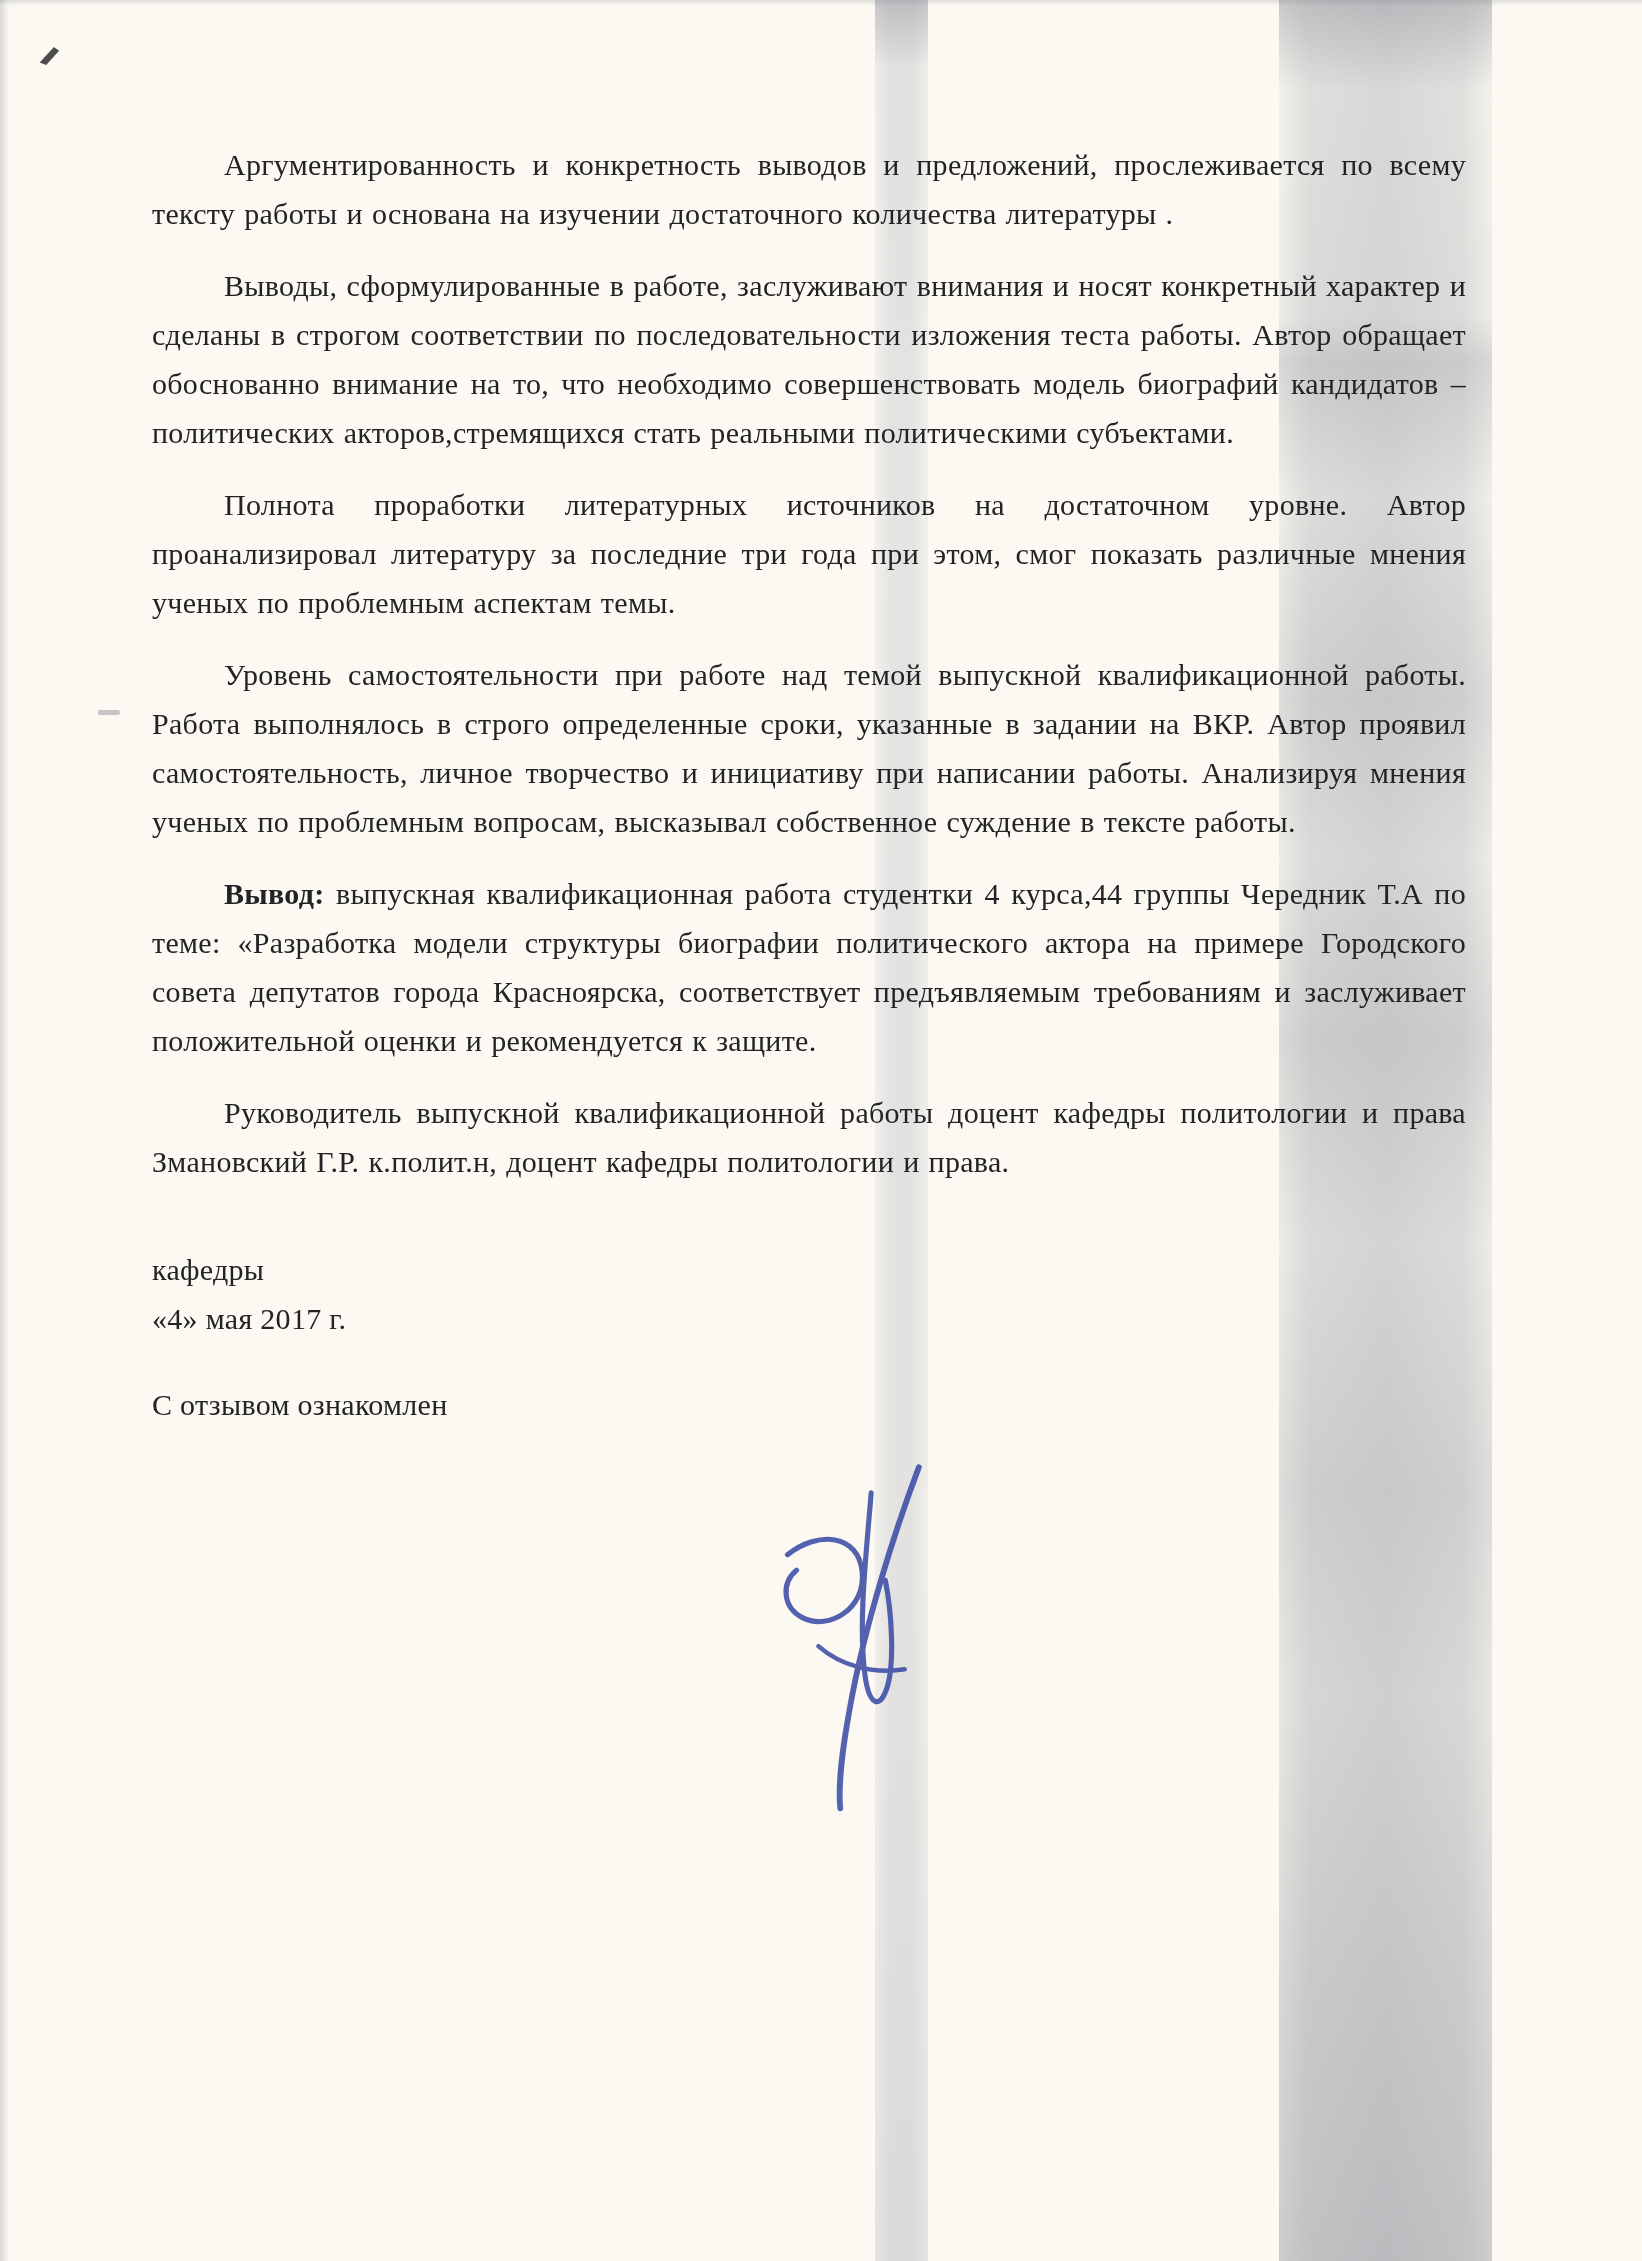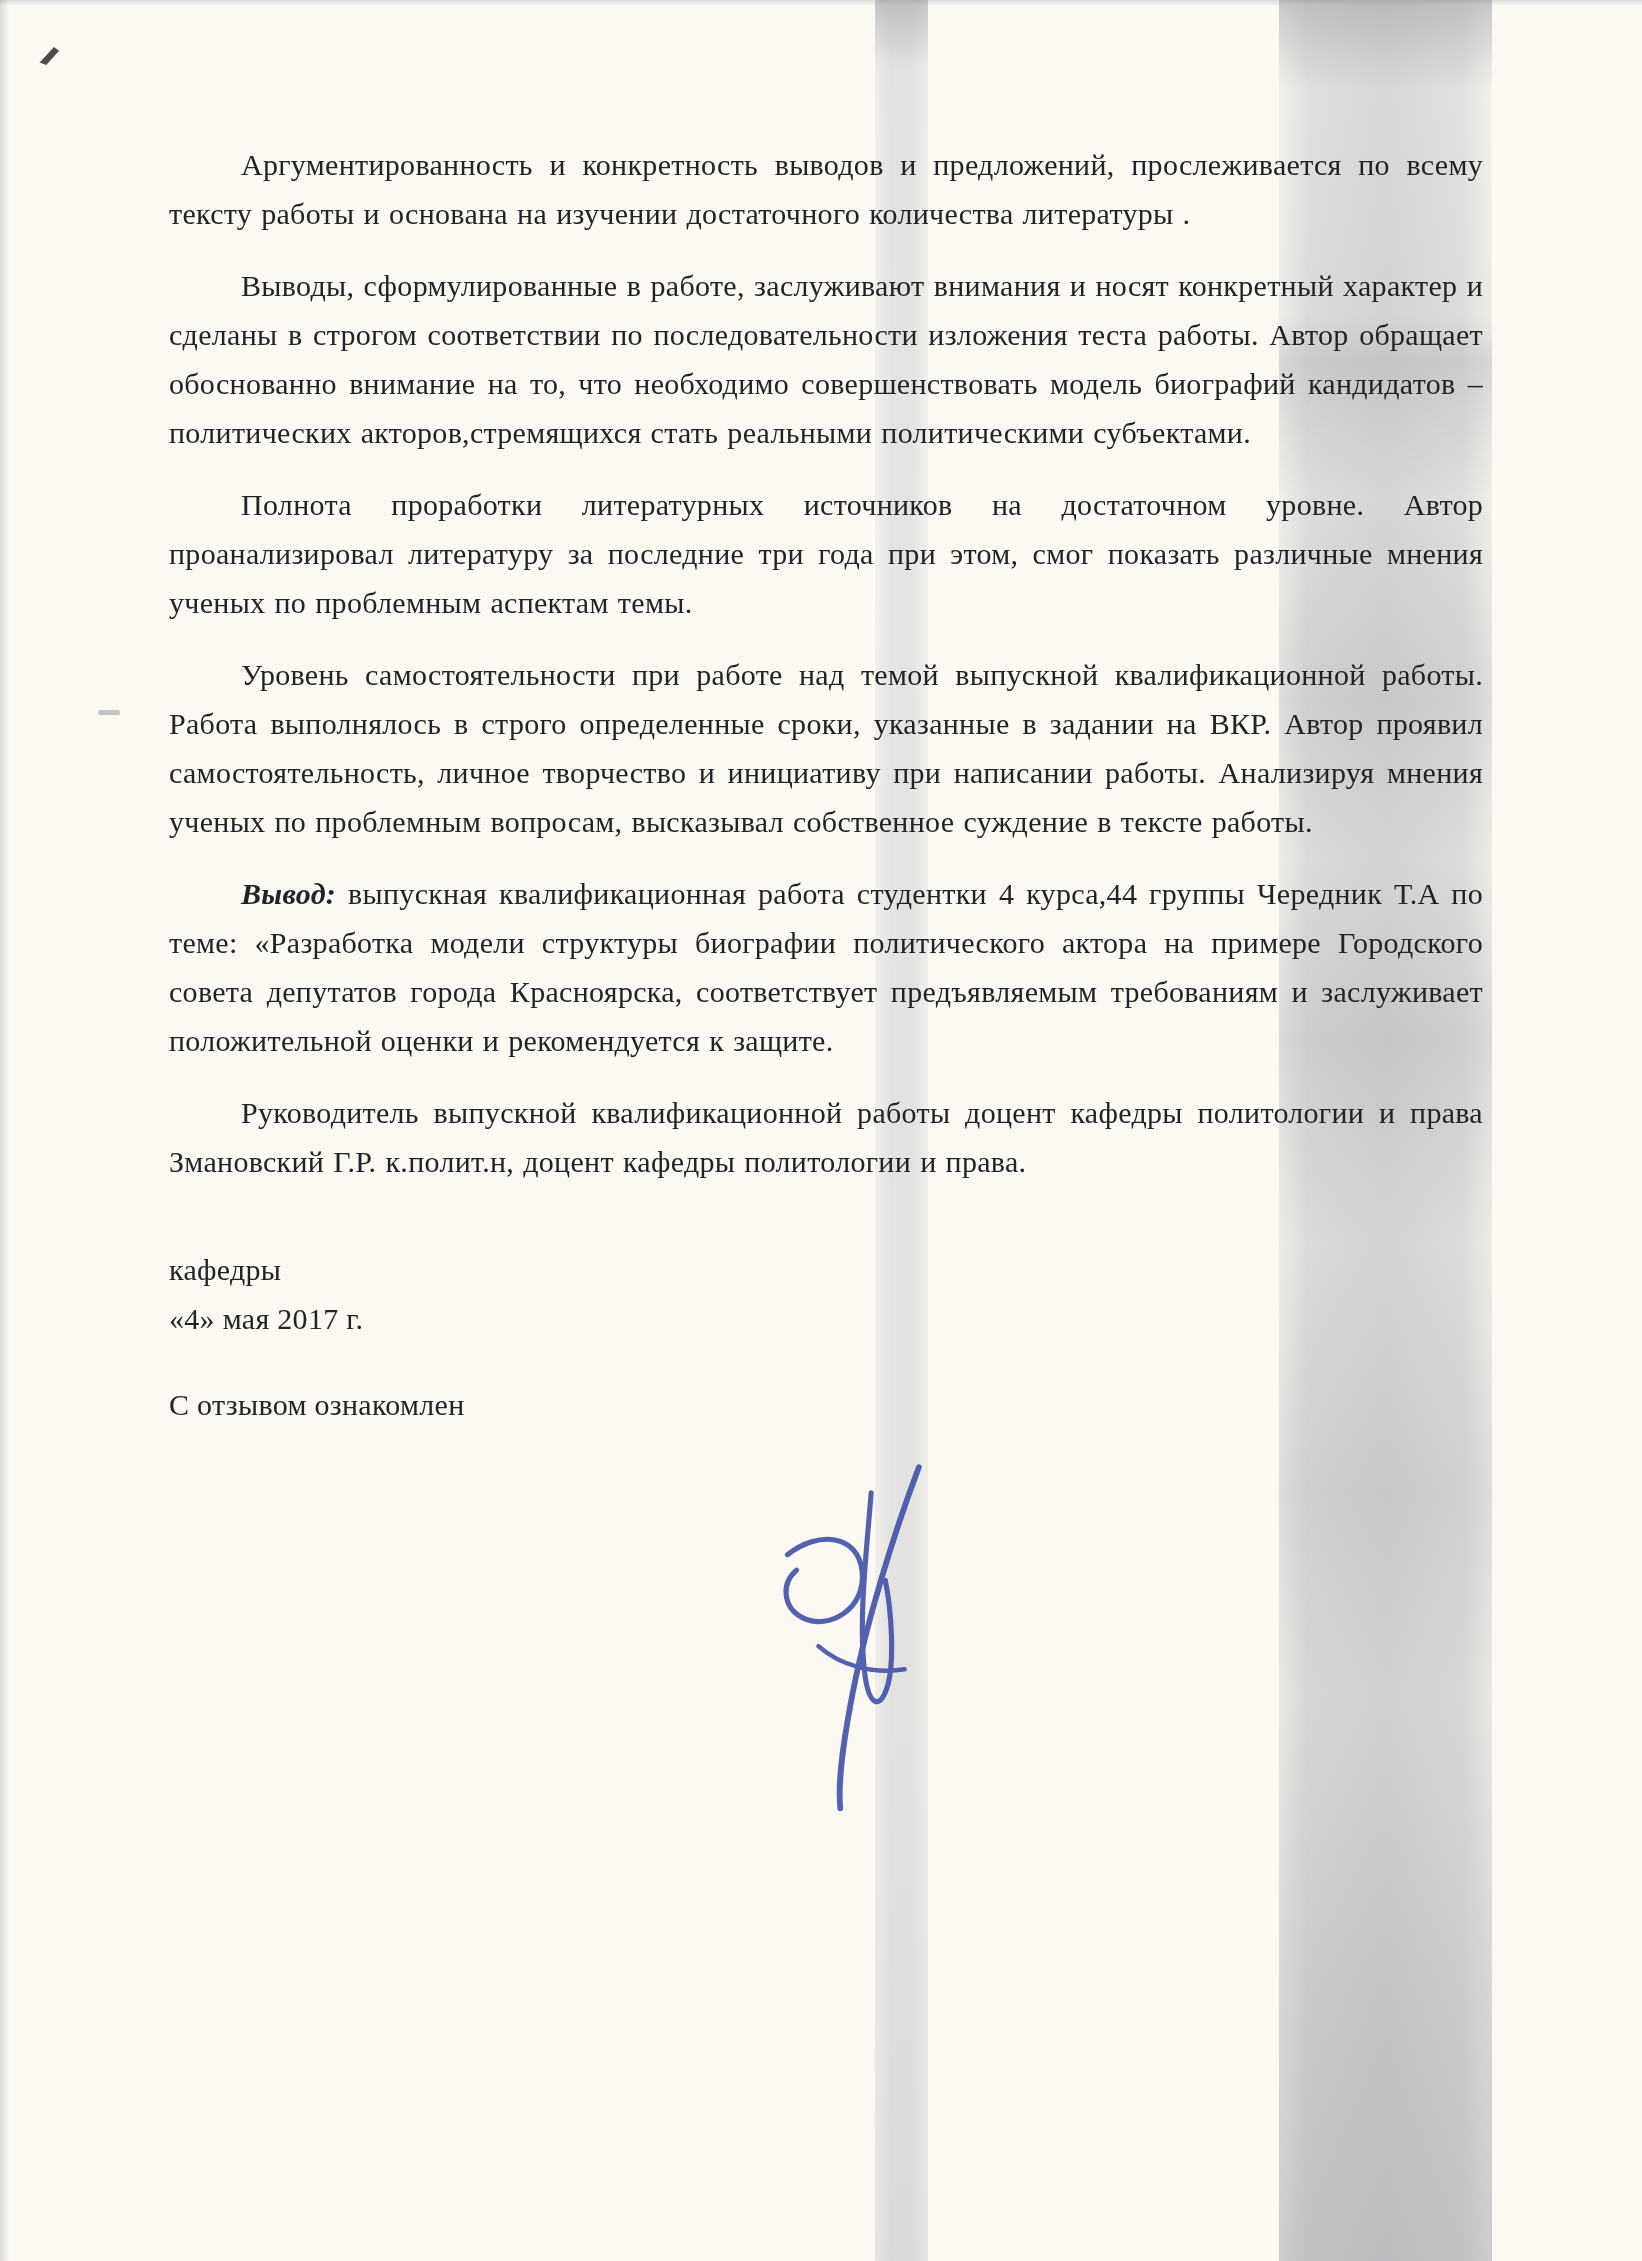--- a/index.html
+++ b/index.html
@@ -54,34 +54,34 @@
         rgba(120,120,132,0.08) 22%, rgba(120,120,132,0.22) 31%,
         rgba(120,120,132,0.10) 38%, rgba(120,120,132,0.24) 46%,
         rgba(120,120,132,0.10) 55%, rgba(120,120,132,0.22) 66%,
         rgba(120,120,132,0.14) 75%, rgba(120,120,132,0.26) 88%,
         rgba(120,120,132,0.34) 100%);
   }
 
   
   .page-content {
     position: absolute;
-    left: 169px;
+    left: 152px;
     top: 140px;
     width: 1314px;
   }
   .body-par {
     font-size: 30px;
     line-height: 49px;
     text-align: justify;
     text-indent: 72px;
     margin: 0 0 23px 0;
     letter-spacing: 0.3px;
     word-spacing: 1.3px;
   }
-  .body-par strong { font-weight: bold; font-style: italic; }
+  .body-par strong { font-weight: bold; }
 
   .sig-block {
     margin-top: 59px;
     font-size: 30px;
     line-height: 49px;
     letter-spacing: 0.3px;
   }
   .sig-line { margin: 0; }
   .gap-64 { margin-top: 41px; }
   .gap-68 { margin-top: 37px; }

